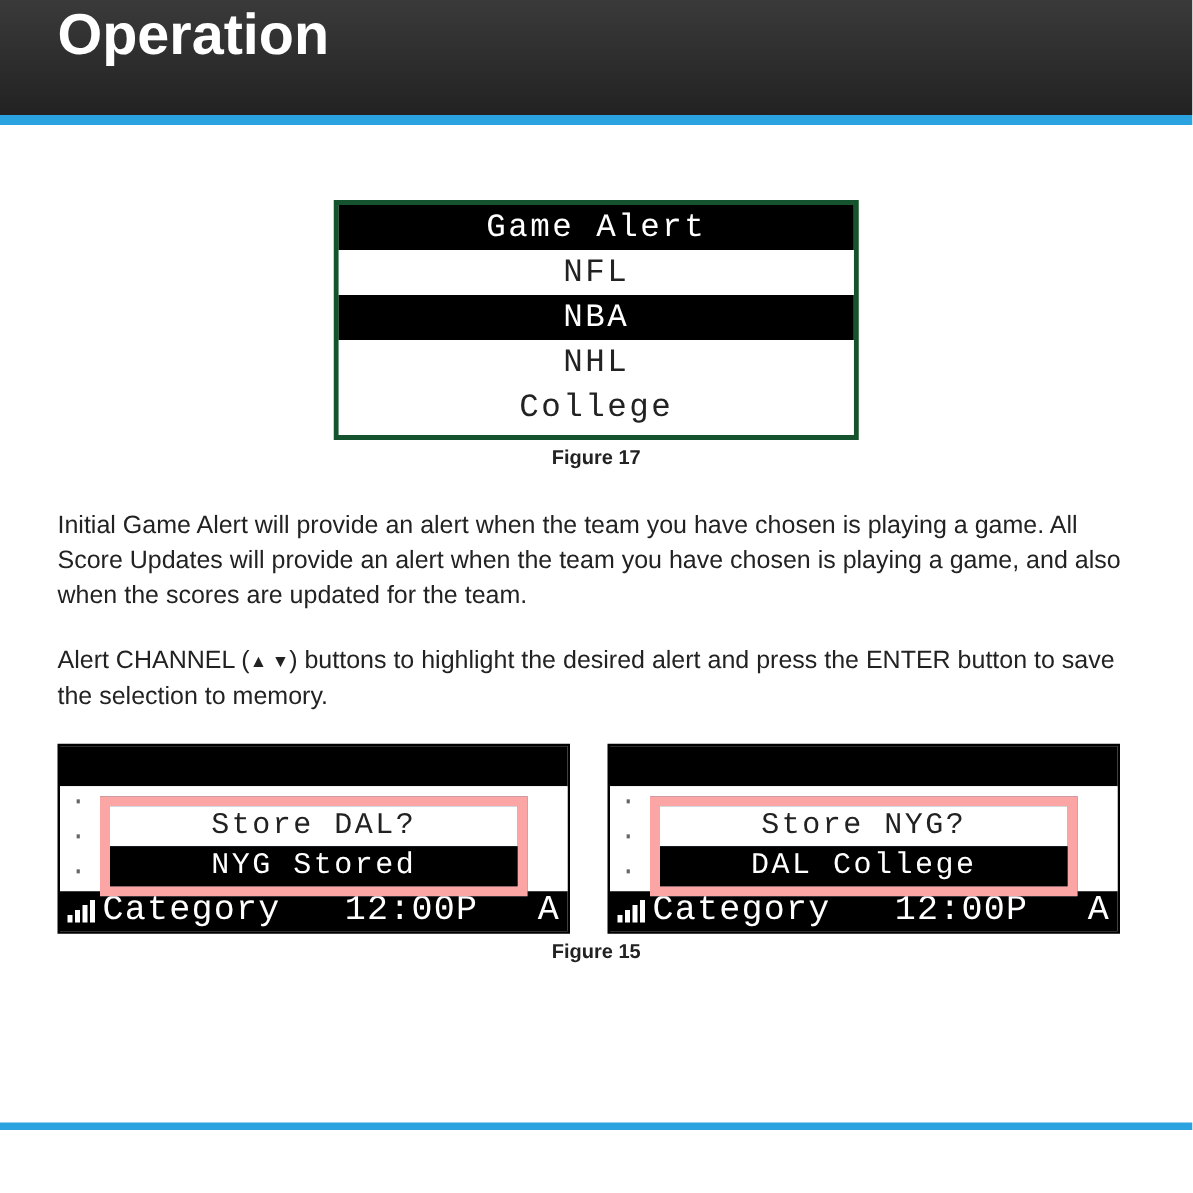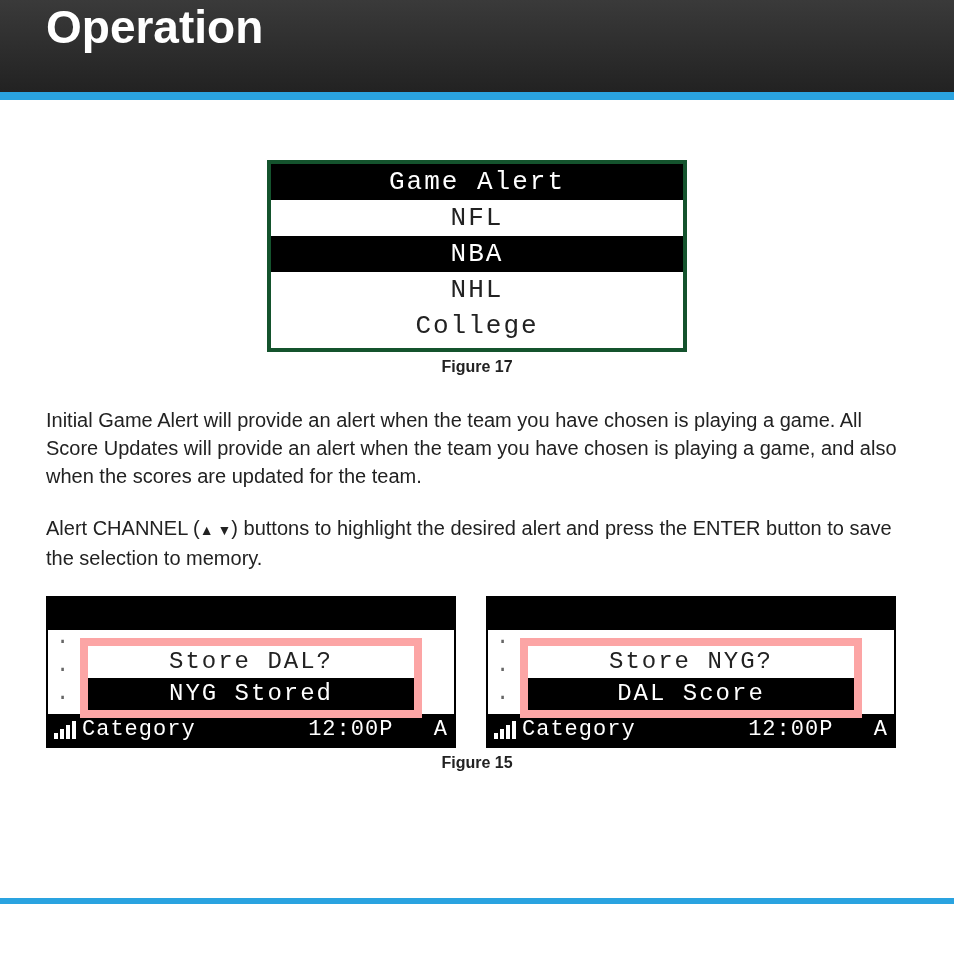--- a/index.html
+++ b/index.html
@@ -115,21 +115,21 @@
   .popup .p-light { background: #fff; color: #222; }
   .popup .p-dark { background: #000; color: #fff; }
   .lcd-sm-footer {
     background: #000;
     color: #fff;
     display: flex;
     align-items: center;
     height: 32px;
     padding: 0 6px;
     font-family: "Courier New", monospace;
-    font-size: 22px;
+    font-size: 28px;
     letter-spacing: 1px;
     gap: 6px;
   }
   .sig-bars {
     display: inline-flex;
     align-items: flex-end;
     gap: 2px;
     height: 18px;
   }
   .sig-bars span { width: 4px; background: #fff; display: inline-block; }
@@ -213,21 +213,21 @@
 
     <div class="lcd-sm">
       <div class="lcd-sm-row dark">
         <span>001</span><span>    </span><span>Channel Name</span>
       </div>
       <div class="dot-row">· · · · · · · · · · · ·</div>
       <div class="dot-row">· · · · · · · · · · · ·</div>
       <div class="dot-row">· · · · · · · · · · · ·</div>
       <div class="popup">
         <div class="p-row p-light">Store NYG?</div>
-        <div class="p-row p-dark">DAL Score</div>
+        <div class="p-row p-dark">DAL College</div>
       </div>
       <div class="lcd-sm-footer">
         <span class="sig-bars">
             <span></span>
             <span></span>
             <span></span>
             <span></span>
           </span>
         <span>Category</span>
         <span class="footer-flex"></span>

